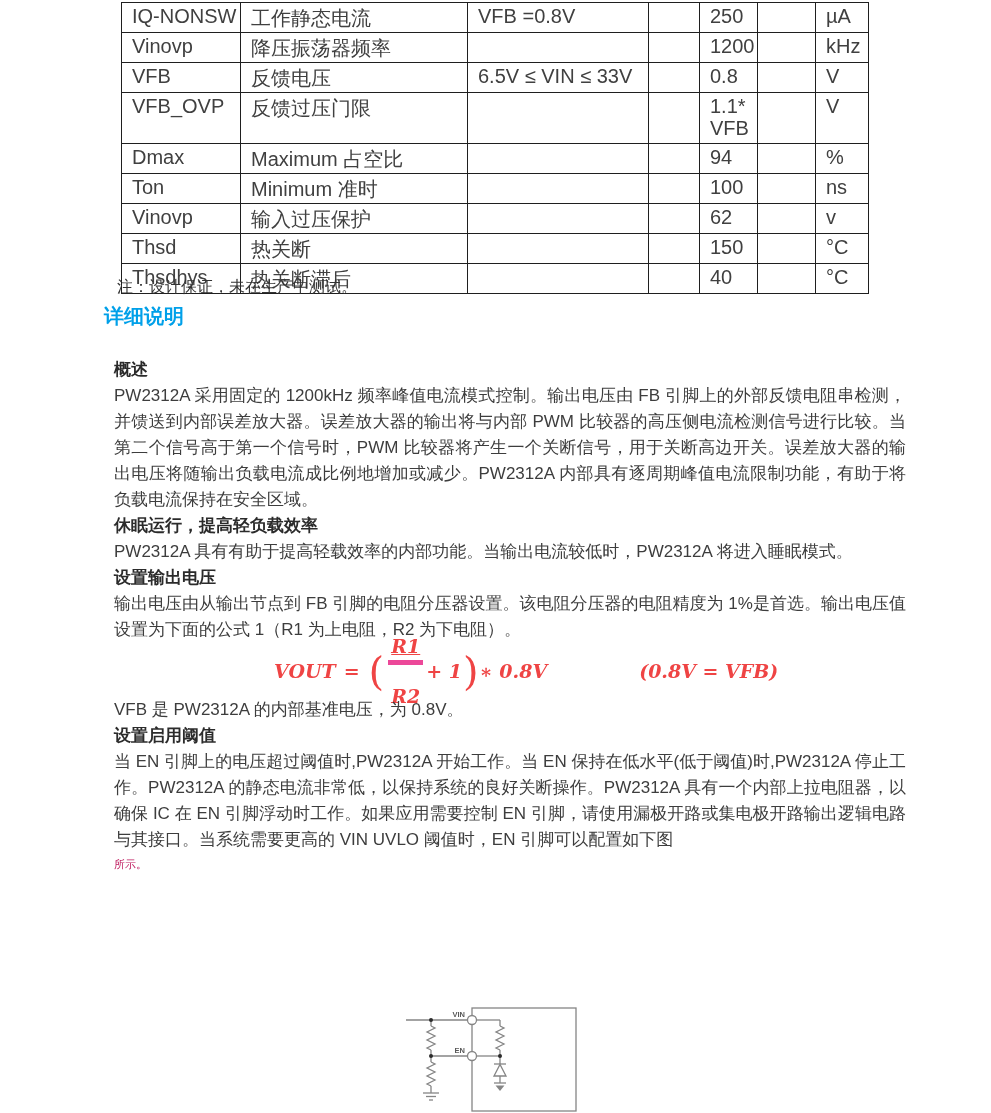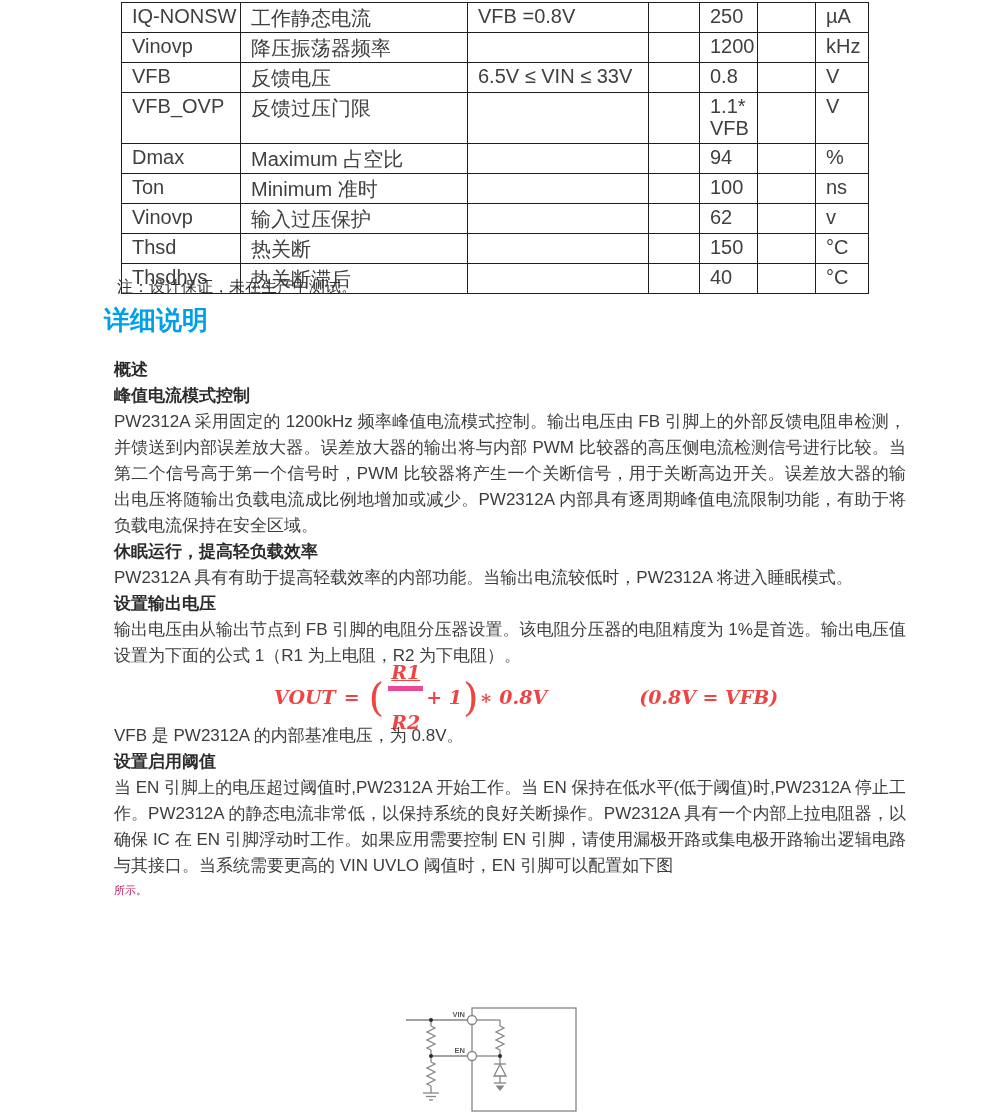--- a/index.html
+++ b/index.html
@@ -24,21 +24,21 @@
 
   
   .table-note {
     position:absolute; left:117px; top:277px;
     font-family:"Liberation Serif", serif; font-size:16px; color:#333333;
   }
 
   
   .section-title {
     position:absolute; left:104px; top:303px; margin:0;
-    font-size:26px; font-weight:bold; color:#00a0e9;
+    font-size:20px; font-weight:bold; color:#00a0e9;
   }
 
   .content {
     position:absolute; left:114px; top:357px; width:792px;
     font-size:17px; line-height:26px; color:#3d3d3d;
   }
   .content .sub { font-weight:bold; color:#2b2b2b; }
   .content p { margin:0; text-align:justify; }
 
   
@@ -164,21 +164,20 @@
     </tbody>
   </table>
 
   <div class="table-note">注：设计保证，未在生产中测试。</div>
 
   <h1 class="section-title">详细说明</h1>
 
   <div class="content">
     <div class="sub">概述</div>
 
-    <div class="sub">峰值电流模式控制</div>
     <p>PW2312A 采用固定的 1200kHz 频率峰值电流模式控制。输出电压由 FB 引脚上的外部反馈电阻串检测，并馈送到内部误差放大器。误差放大器的输出将与内部 PWM 比较器的高压侧电流检测信号进行比较。当第二个信号高于第一个信号时，PWM 比较器将产生一个关断信号，用于关断高边开关。误差放大器的输出电压将随输出负载电流成比例地增加或减少。PW2312A 内部具有逐周期峰值电流限制功能，有助于将负载电流保持在安全区域。</p>
 
     <div class="sub">休眠运行，提高轻负载效率</div>
     <p>PW2312A 具有有助于提高轻载效率的内部功能。当输出电流较低时，PW2312A 将进入睡眠模式。</p>
 
     <div class="sub">设置输出电压</div>
     <p>输出电压由从输出节点到 FB 引脚的电阻分压器设置。该电阻分压器的电阻精度为 1%是首选。输出电压值设置为下面的公式 1（R1 为上电阻，R2 为下电阻）。</p>
 
     <div class="formula">
       <span>VOUT</span>

